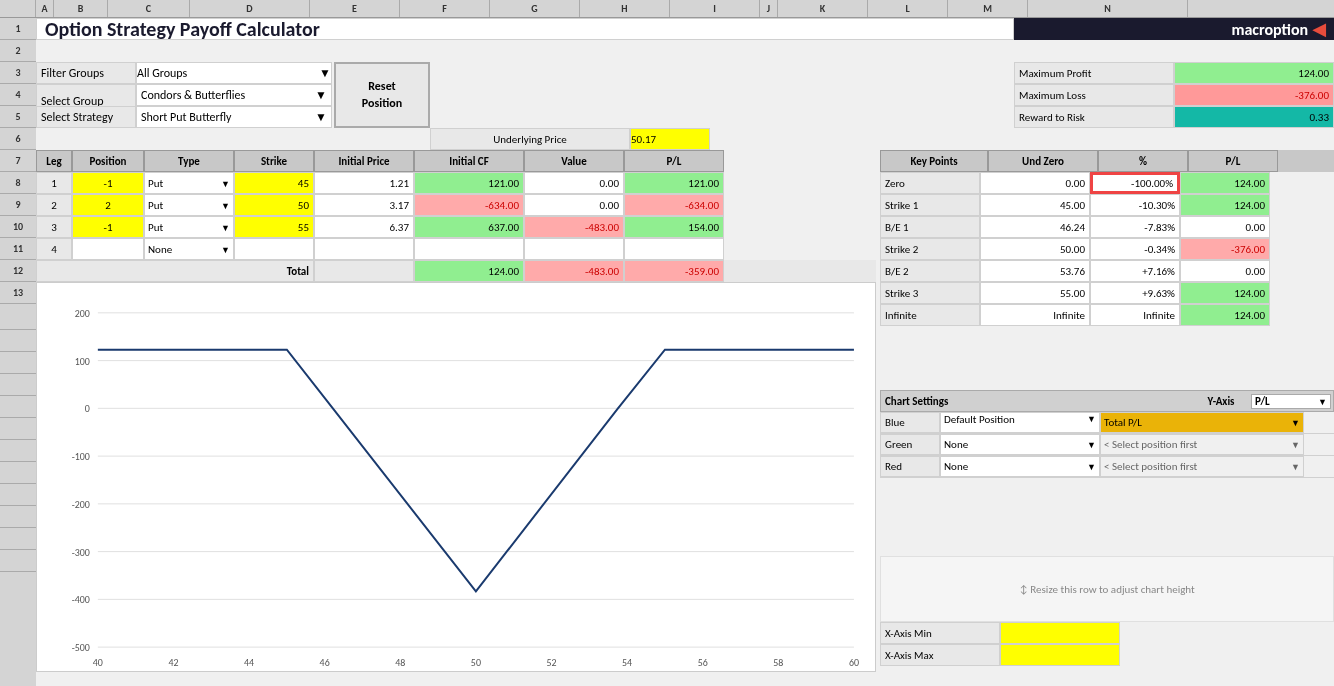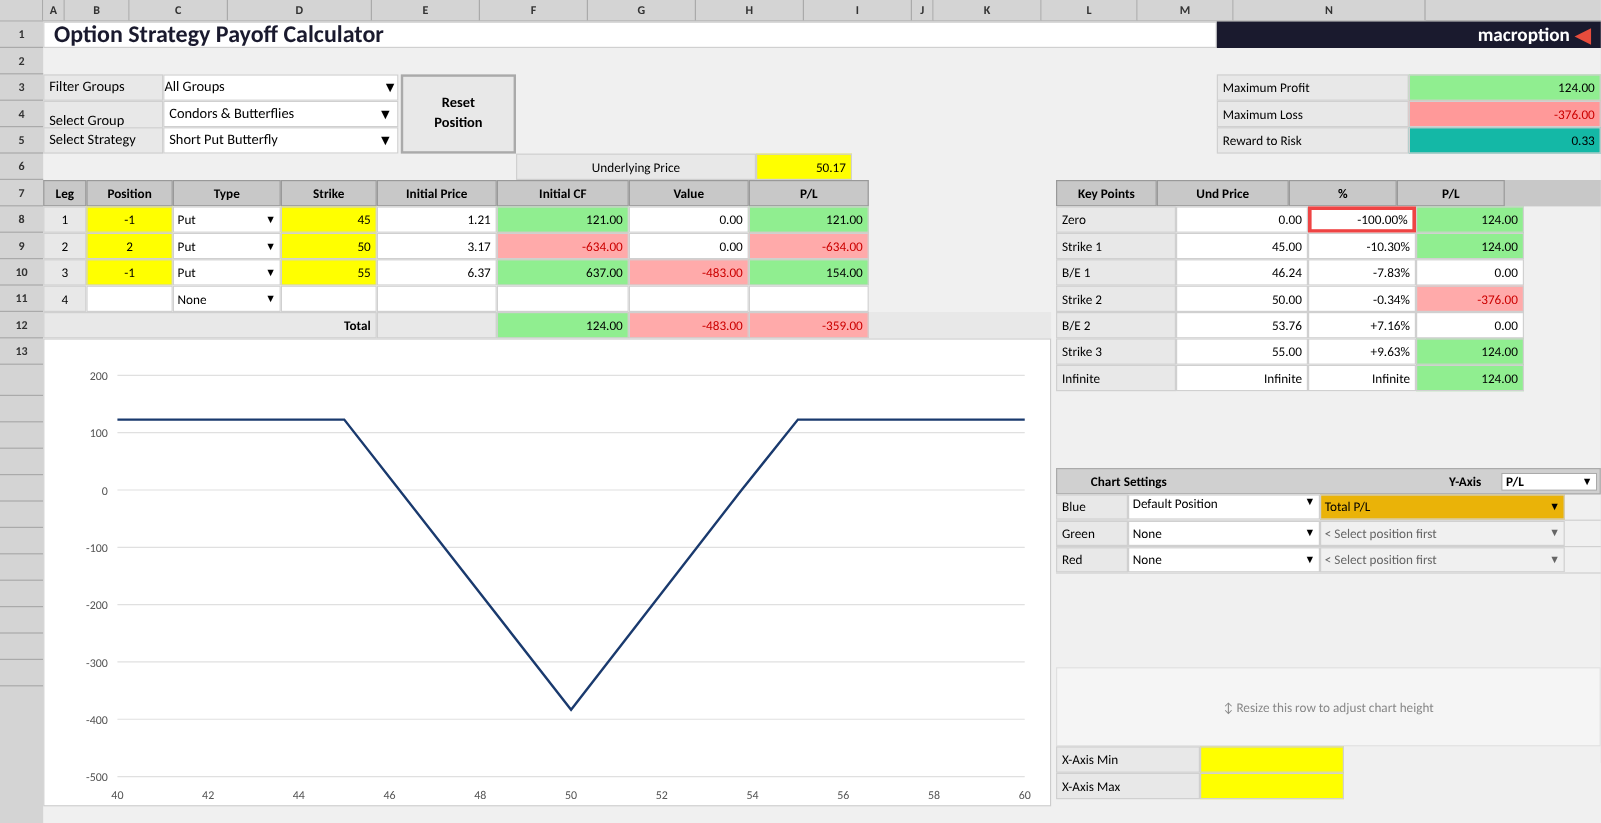--- a/index.html
+++ b/index.html
@@ -101,21 +101,21 @@
     <span>▼</span>
   </div>
 
   <div style="position:absolute; top:62px; left:334px; width:96px; height:66px; background:#e8e8e8; border:2px solid #aaa; display:flex; align-items:center; justify-content:center; font-size:12px; font-weight:bold; cursor:pointer; text-align:center; line-height:1.4;">
     Reset<br>Position
   </div>
 
   <div style="position:absolute; top:128px; left:430px; width:200px; height:22px; background:#e8e8e8; border:1px solid #d0d0d0; display:flex; align-items:center; justify-content:center; font-size:11px;">
     <span>Underlying Price</span>
   </div>
-  <div style="position:absolute; top:128px; left:630px; width:80px; height:22px; background:#ffff00; border:1px solid #d0d0d0; display:flex; align-items:center; justify-content:flex-end; padding-right:4px; font-size:11px;padding-left:40px;">
+  <div style="position:absolute; top:128px; left:630px; width:80px; height:22px; background:#ffff00; border:1px solid #d0d0d0; display:flex; align-items:center; justify-content:flex-start; padding-right:4px; font-size:11px;">
     <span>50.17</span>
   </div>
 
   <div style="position:absolute; top:62px; left:1014px; width:160px; height:22px; background:#e8e8e8; border:1px solid #d0d0d0; display:flex; align-items:center; padding-left:4px; font-size:11px;">
     <span>Maximum Profit</span>
   </div>
   <div style="position:absolute; top:62px; left:1174px; width:160px; height:22px; background:#90ee90; border:1px solid #d0d0d0; display:flex; align-items:center; justify-content:flex-end; padding-right:4px; font-size:11px;">
     <span>124.00</span>
   </div>
 
@@ -240,22 +240,22 @@
       <text x="592" y="385" font-size="10" text-anchor="middle" fill="#555">54</text>
       <text x="668" y="385" font-size="10" text-anchor="middle" fill="#555">56</text>
       <text x="744" y="385" font-size="10" text-anchor="middle" fill="#555">58</text>
       <text x="820" y="385" font-size="10" text-anchor="middle" fill="#555">60</text>
 
       <polyline points="60,67 250,67 297,127 440,310 582,127 630,67 820,67" fill="none" stroke="#1a3a6e" stroke-width="2"></polyline>
     </svg>
   </div>
 
   <div style="position:absolute; top:150px; left:880px; width:454px; display:flex; height:22px; background:#c8c8c8;">
-    <div style="width:84px; background:#c8c8c8; border:1px solid #999; display:flex; align-items:center; justify-content:center; font-size:11px; font-weight:bold;">Key Points</div>
-    <div style="width:110px; background:#c8c8c8; border:1px solid #999; display:flex; align-items:center; justify-content:center; font-size:11px; font-weight:bold;">Und Price</div>
+    <div style="width:108px; background:#c8c8c8; border:1px solid #999; display:flex; align-items:center; justify-content:center; font-size:11px; font-weight:bold;">Key Points</div>
+    <div style="width:110px; background:#c8c8c8; border:1px solid #999; display:flex; align-items:center; justify-content:center; font-size:11px; font-weight:bold;">Und Zero</div>
     <div style="width:90px; background:#c8c8c8; border:1px solid #999; display:flex; align-items:center; justify-content:center; font-size:11px; font-weight:bold;">%</div>
     <div style="width:90px; background:#c8c8c8; border:1px solid #999; display:flex; align-items:center; justify-content:center; font-size:11px; font-weight:bold;">P/L</div>
   </div>
 
   <div style="position:absolute; top:172px; left:880px; width:454px; display:flex; height:22px;">
     <div style="width:100px; background:#e8e8e8; border:1px solid #d0d0d0; display:flex; align-items:center; padding-left:4px; font-size:11px;">Zero</div>
     <div style="width:110px; background:white; border:1px solid #d0d0d0; display:flex; align-items:center; justify-content:flex-end; padding-right:4px; font-size:11px;">0.00</div>
     <div style="width:90px; background:white; border:3px solid #ef4444; display:flex; align-items:center; justify-content:flex-end; padding-right:4px; font-size:11px;">-100.00%</div>
     <div style="width:90px; background:#90ee90; border:1px solid #d0d0d0; display:flex; align-items:center; justify-content:flex-end; padding-right:4px; font-size:11px;">124.00</div>
   </div>
@@ -295,21 +295,21 @@
     <div style="width:90px; background:#90ee90; border:1px solid #d0d0d0; display:flex; align-items:center; justify-content:flex-end; padding-right:4px; font-size:11px;">124.00</div>
   </div>
 
   <div style="position:absolute; top:304px; left:880px; width:454px; display:flex; height:22px;">
     <div style="width:100px; background:#e8e8e8; border:1px solid #d0d0d0; display:flex; align-items:center; padding-left:4px; font-size:11px;">Infinite</div>
     <div style="width:110px; background:white; border:1px solid #d0d0d0; display:flex; align-items:center; justify-content:flex-end; padding-right:4px; font-size:11px;">Infinite</div>
     <div style="width:90px; background:white; border:1px solid #d0d0d0; display:flex; align-items:center; justify-content:flex-end; padding-right:4px; font-size:11px;">Infinite</div>
     <div style="width:90px; background:#90ee90; border:1px solid #d0d0d0; display:flex; align-items:center; justify-content:flex-end; padding-right:4px; font-size:11px;">124.00</div>
   </div>
 
-  <div style="position:absolute; top:390px; left:880px; width:454px; height:22px; background:#d0d0d0; border:1px solid #aaa; display:flex; align-items:center; font-size:11px; font-weight:bold;padding-left:24px;">
+  <div style="position:absolute; top:390px; left:880px; width:454px; height:22px; background:#d0d0d0; border:1px solid #aaa; display:flex; align-items:center; font-size:11px; font-weight:bold;">
     <span style="flex:1; padding-left:4px;">Chart Settings</span>
     <span style="width:60px; text-align:center; font-size:11px;">Y-Axis</span>
     <div style="width:80px; background:white; border:1px solid #aaa; display:flex; align-items:center; justify-content:space-between; padding:0 3px; margin-right:2px;">
       <span>P/L</span>
       <span style="font-size:9px;">▼</span>
     </div>
   </div>
 
   <div style="position:absolute; top:412px; left:880px; width:454px; display:flex; height:22px; border-bottom:1px solid #d0d0d0;">
     <div style="width:60px; background:#e8e8e8; border:1px solid #d0d0d0; display:flex; align-items:center; padding-left:4px; font-size:11px;">Blue</div>

